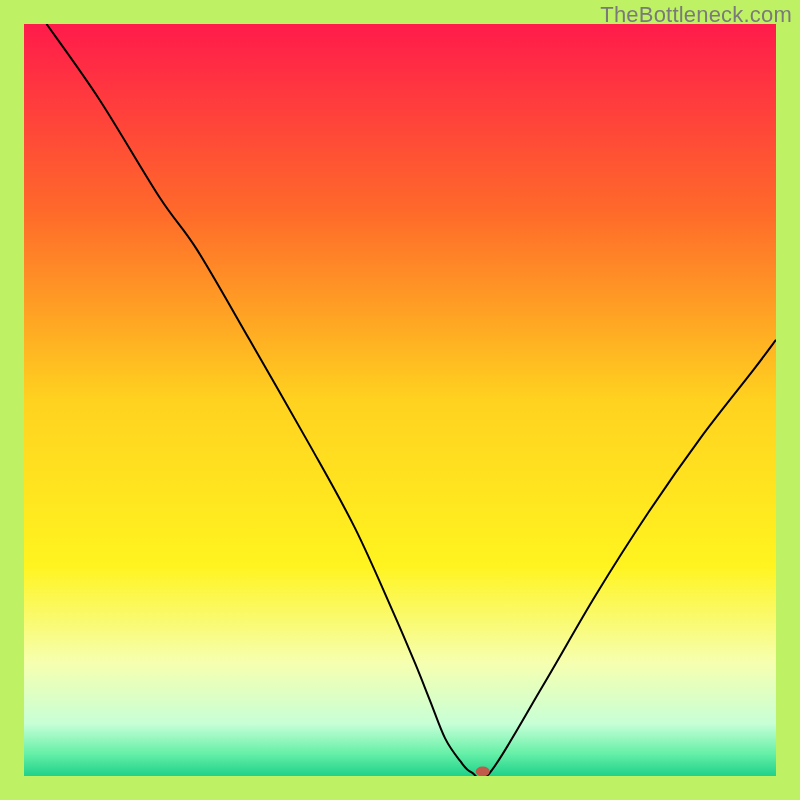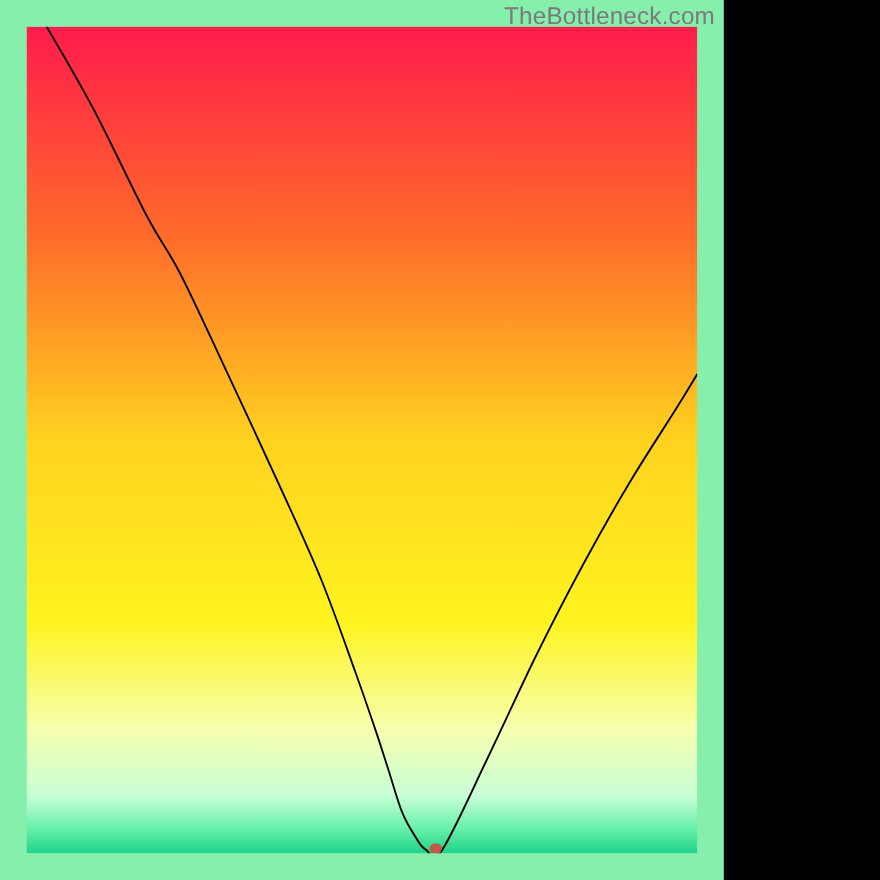--- a/index.html
+++ b/index.html
@@ -6,23 +6,23 @@
     margin: 0;
     padding: 0;
     width: 800px;
     height: 800px;
     background: #000;
     overflow: hidden;
     font-family: Arial, Helvetica, sans-serif;
   }
   .frame {
     position: relative;
-    width: 658px;
+    width: 800px;
     height: 800px;
-    background: #86efac;
+    background: #bef264;
     box-sizing: border-box;
   }
   .watermark {
     position: absolute;
     top: 2px;
     right: 8px;
     color: #7a7a7a;
     font-size: 22px;
     font-weight: 400;
     letter-spacing: 0.2px;

